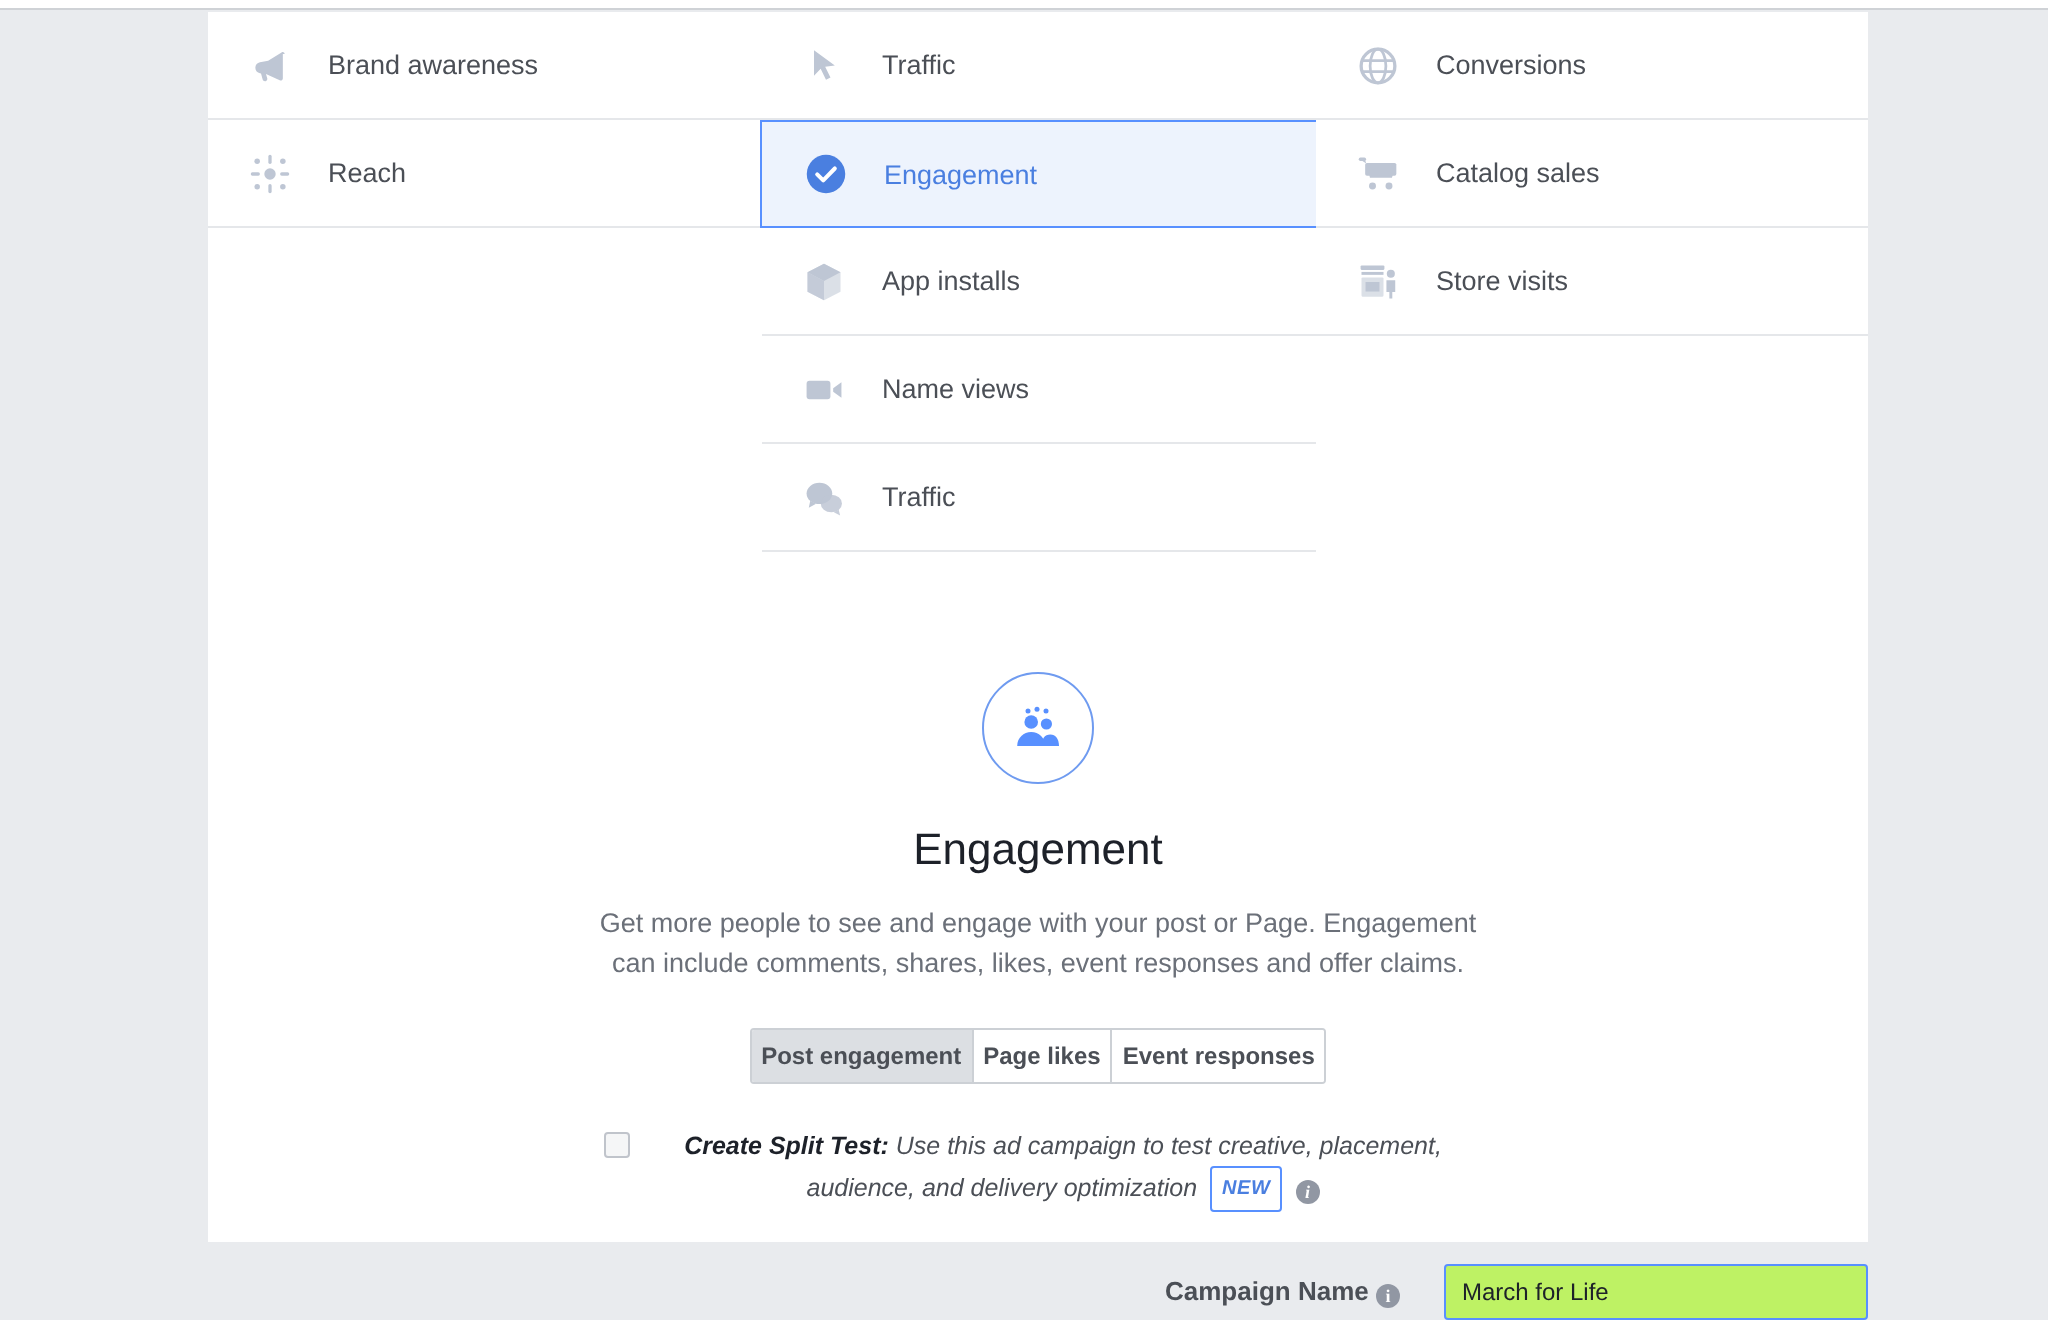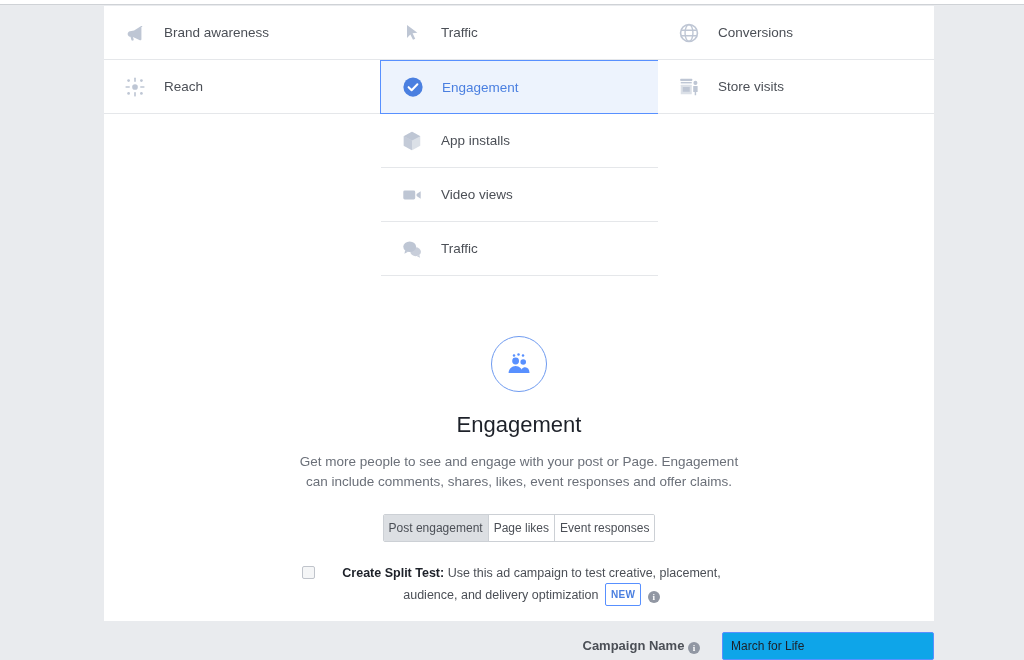--- a/index.html
+++ b/index.html
@@ -112,39 +112,40 @@
   .tabs {
     margin: 22px auto 0;
     display: inline-flex;
     border: 1px solid #ccd0d5;
     border-radius: 2px;
     overflow: hidden;
     background: #fff;
   }
   .tab {
     font-size: 12px;
-    font-weight: normal;
+    font-weight: bold;
     color: #4b4f56;
     padding: 6px 5px;
     border-right: 1px solid #ccd0d5;
     background: #ffffff;
     cursor: pointer;
     white-space: nowrap;
   }
   .tab:last-child { border-right: none; }
   .tab.active { background: #dcdfe3; }
 
   
   .split {
     margin: 22px auto 16px;
     width: 470px;
     display: flex;
     align-items: flex-start;
     justify-content: center;
     gap: 12px;
+    font-style: italic;
   }
   .cbox {
     width: 13px; height: 13px;
     border: 1px solid #c0c4cb;
     border-radius: 2px;
     background: #f5f6f7;
     flex: none;
     margin-top: 2px;
     cursor: pointer;
   }
@@ -195,21 +196,21 @@
     font-size: 13px;
     font-weight: bold;
     color: #4b4f56;
     white-space: nowrap;
   }
   .cname-input {
     width: 212px;
     height: 28px;
     border: 1px solid #5890ff;
     border-radius: 2px;
-    background: #0ea5e9;
+    background: #bef264;
     font-size: 12px;
     color: #1d2129;
     padding: 0 8px;
     outline: none;
     font-family: "Liberation Sans", sans-serif;
   }
 </style>
 </head>
 <body>
 
@@ -283,21 +284,21 @@
           <span class="lbl">App installs</span>
         </div>
 
         <div class="obj-row">
           <span class="ic">
             <svg class="icn" width="22" height="22" viewBox="0 0 24 24">
               <rect class="ipath" x="2.5" y="7" width="13" height="10" rx="1.6"></rect>
               <path class="ipath" d="M17 11l4.5-3.2v8.4L17 13z"></path>
             </svg>
           </span>
-          <span class="lbl">Video views</span>
+          <span class="lbl">Name views</span>
         </div>
 
 
         <div class="obj-row">
           <span class="ic">
             <svg class="icn" width="22" height="22" viewBox="0 0 24 24">
               <ellipse class="ipath" cx="9.5" cy="9.5" rx="7" ry="5.8"></ellipse>
               <path class="ipath" d="M4.5 13.5l-.8 3.8 4-2.2z"></path>
               <ellipse class="ipath" cx="16" cy="15" rx="5.8" ry="4.8" opacity=".85"></ellipse>
               <path class="ipath" d="M20 18.4l.8 3.2-3.4-1.8z" opacity=".85"></path>
@@ -312,20 +313,32 @@
           <span class="ic">
             <svg class="icn" width="22" height="22" viewBox="0 0 24 24">
               <circle cx="12" cy="12" r="9.2" fill="none" stroke="#bec6d4" stroke-width="1.8"></circle>
               <ellipse cx="12" cy="12" rx="4.3" ry="9.2" fill="none" stroke="#bec6d4" stroke-width="1.5"></ellipse>
               <path d="M3.2 9h17.6M3.2 15h17.6" stroke="#bec6d4" stroke-width="1.5" fill="none"></path>
             </svg>
           </span>
           <span class="lbl">Conversions</span>
         </div>
 
+        <div class="obj-row">
+          <span class="ic">
+            <svg class="icn" width="22" height="22" viewBox="0 0 24 24">
+              <path class="ipath" d="M1.5 3.5h3.2l1 3h16.3l-2.4 7.6H7.6L6 6.5"></path>
+              <rect class="ipath" x="5" y="6" width="17" height="7" rx="1"></rect>
+              <rect class="ipath" x="1.5" y="3" width="4" height="1.9" rx=".9"></rect>
+              <circle class="ipath" cx="9" cy="18.6" r="1.9"></circle>
+              <circle class="ipath" cx="18" cy="18.6" r="1.9"></circle>
+            </svg>
+          </span>
+          <span class="lbl">Catalog sales</span>
+        </div>
 
         <div class="obj-row">
           <span class="ic">
             <svg class="icn" width="22" height="22" viewBox="0 0 24 24">
               <rect class="ipath" x="2.5" y="3" width="13" height="2.4" rx=".6"></rect>
               <rect class="ipath" x="3" y="6.5" width="12" height="1.6"></rect>
               <rect class="ipath" x="3" y="9.5" width="12" height="10.5" rx=".6" opacity=".55"></rect>
               <rect class="ipath" x="5.2" y="12" width="7.6" height="5.2"></rect>
               <circle class="ipath" cx="19" cy="7.5" r="2.2"></circle>
               <path class="ipath" d="M16.6 11h4.8v6.5h-1.6V21h-1.6v-3.5h-1.6z"></path>

